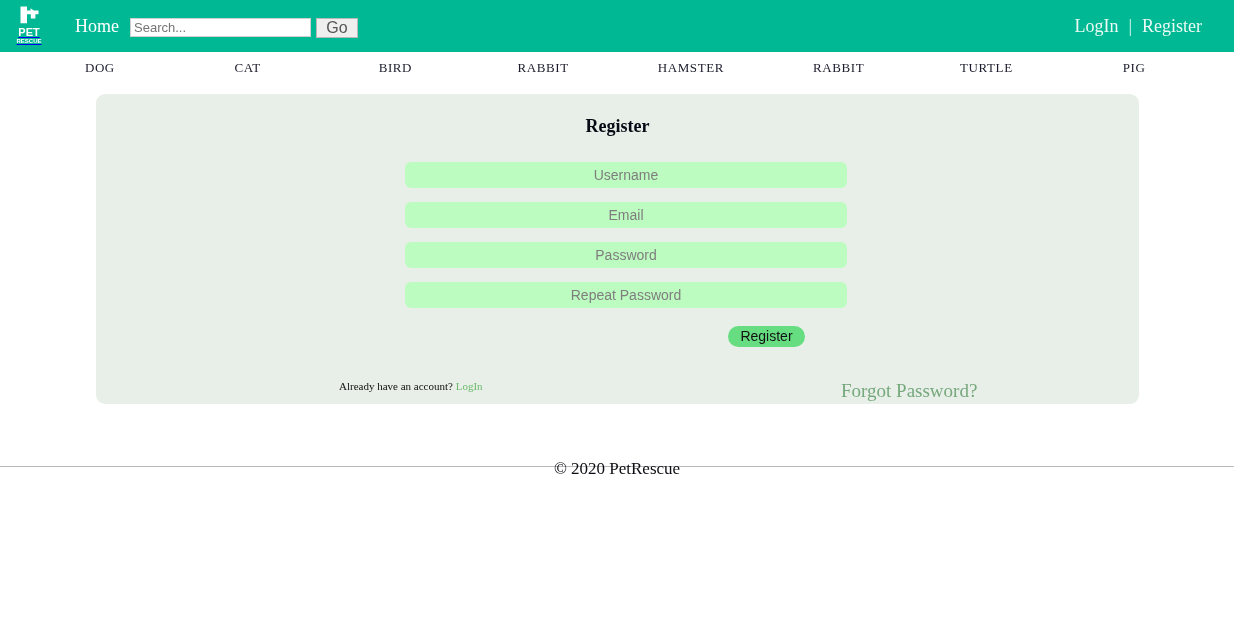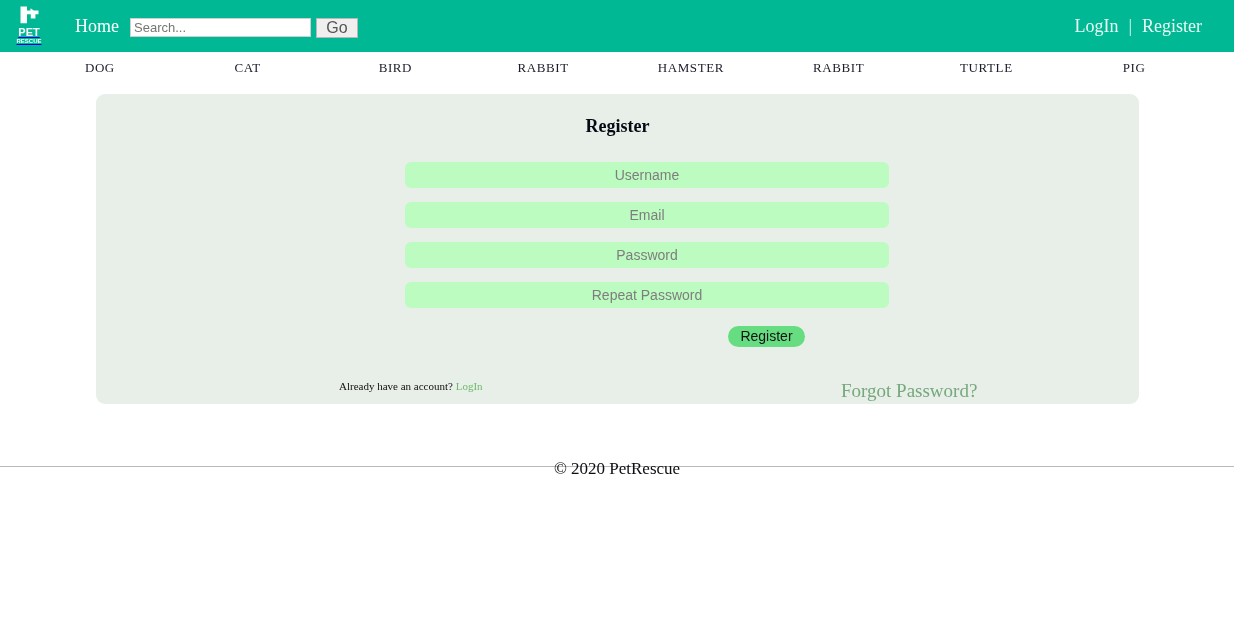--- a/index.html
+++ b/index.html
@@ -174,21 +174,21 @@
     color: #060a14;
   }
   .form {
     position: absolute;
     top: 68px;
     left: 309px;
     width: 425px;
   }
   .field {
     display: block;
-    width: 484px;
+    width: 442px;
     height: 26px;
     background: #bdfcc0;
     border: none;
     border-radius: 6px;
     margin-bottom: 14px;
     text-align: center;
     font-family: "Liberation Sans", sans-serif;
     font-size: 14px;
     color: #333333;
     outline: none;

